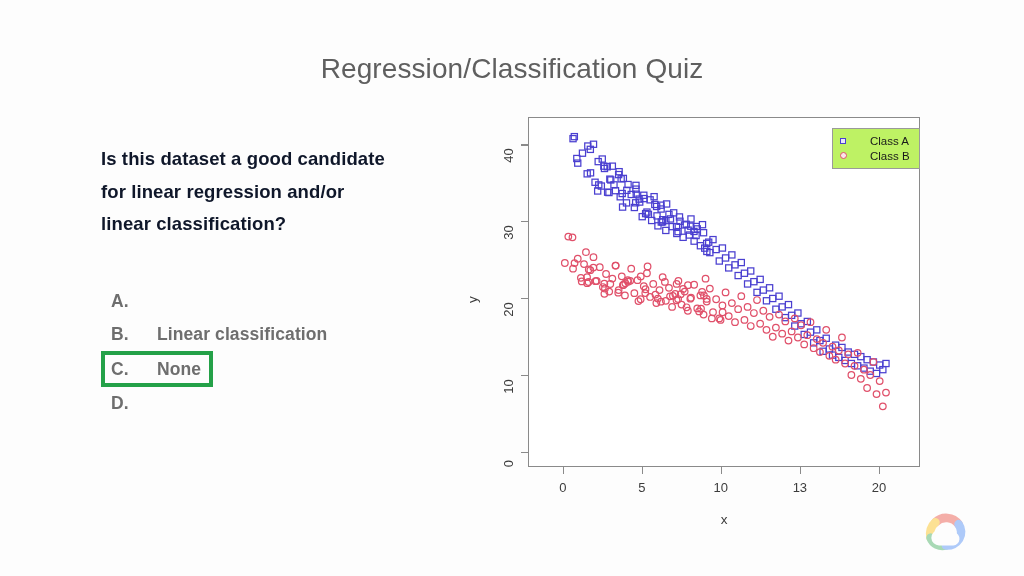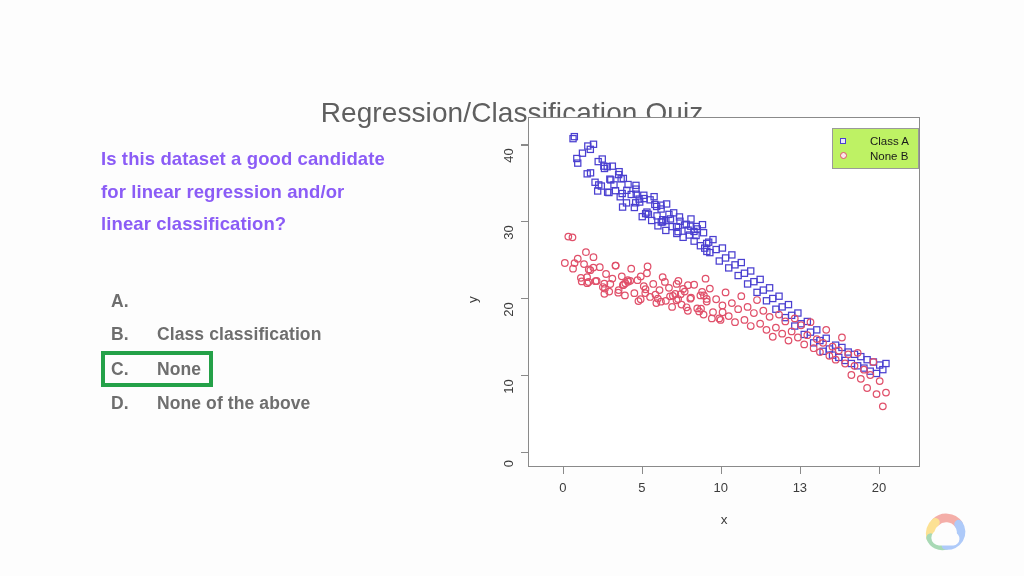--- a/index.html
+++ b/index.html
@@ -21,34 +21,33 @@
     position: absolute;
     top: 53px;
     left: 0;
     width: 1024px;
     text-align: center;
     font-size: 28px;
     font-weight: 400;
     color: #5f5f5f;
     letter-spacing: 0.1px;
     white-space: nowrap;
-    margin-top: 44px;
   }
 
   
   #question-block {
     position: absolute;
     left: 101px;
     top: 143px;
     width: 290px;
   }
   #question-text {
     font-size: 18.5px;
     font-weight: bold;
-    color: #8b5cf6;
+    color: #0f172a;
     line-height: 32.5px;
     letter-spacing: 0.1px;
   }
 
   #options-list {
     position: absolute;
     left: 101px;
     top: 285px;
     width: 330px;
   }
@@ -219,29 +218,28 @@
 <div id="question-block">
   <div id="question-text">Is this dataset a good candidate for linear regression and/or linear classification?</div>
 </div>
 
 <div id="options-list">
     <div class="option-row">
       <span class="option-letter">A.</span>
     </div>
     <div class="option-row">
       <span class="option-letter">B.</span>
-      <span class="option-label">Class classification</span>
+      <span class="option-label">Linear classification</span>
     </div>
     <div class="option-row highlight">
       <span class="option-letter">C.</span>
       <span class="option-label">None</span>
     </div>
     <div class="option-row">
       <span class="option-letter">D.</span>
-      <span class="option-label">None of the above</span>
     </div>
   </div>
 
 <div id="chart-area">
 
   <div id="y-axis-title">y</div>
 
   <div id="plot-frame">
     <svg id="scatter-svg" viewBox="0 0 392 350" preserveAspectRatio="none">
         <g fill="none" stroke="#4a3fd0" stroke-width="1.25">
@@ -580,21 +578,21 @@
     <div class="legend-row">
       <span class="legend-marker">
         <span class="legend-sq"></span>
       </span>
       <span class="legend-text">Class A</span>
     </div>
     <div class="legend-row">
       <span class="legend-marker">
         <span class="legend-ci"></span>
       </span>
-      <span class="legend-text">None B</span>
+      <span class="legend-text">Class B</span>
     </div>
   </div>
 </div>
 
 <div id="gcloud-logo">
   <svg viewBox="0 0 64 56" width="62" height="54">
     <g fill="none" stroke-width="9" stroke-linecap="round">
       <path d="M20 20 A16 16 0 0 1 44 22" stroke="#ea4335"></path>
       <path d="M20 20 A16 16 0 0 0 15 36" stroke="#fbbc04"></path>
       <path d="M15 36 A13 13 0 0 0 31 44" stroke="#34a853"></path>

